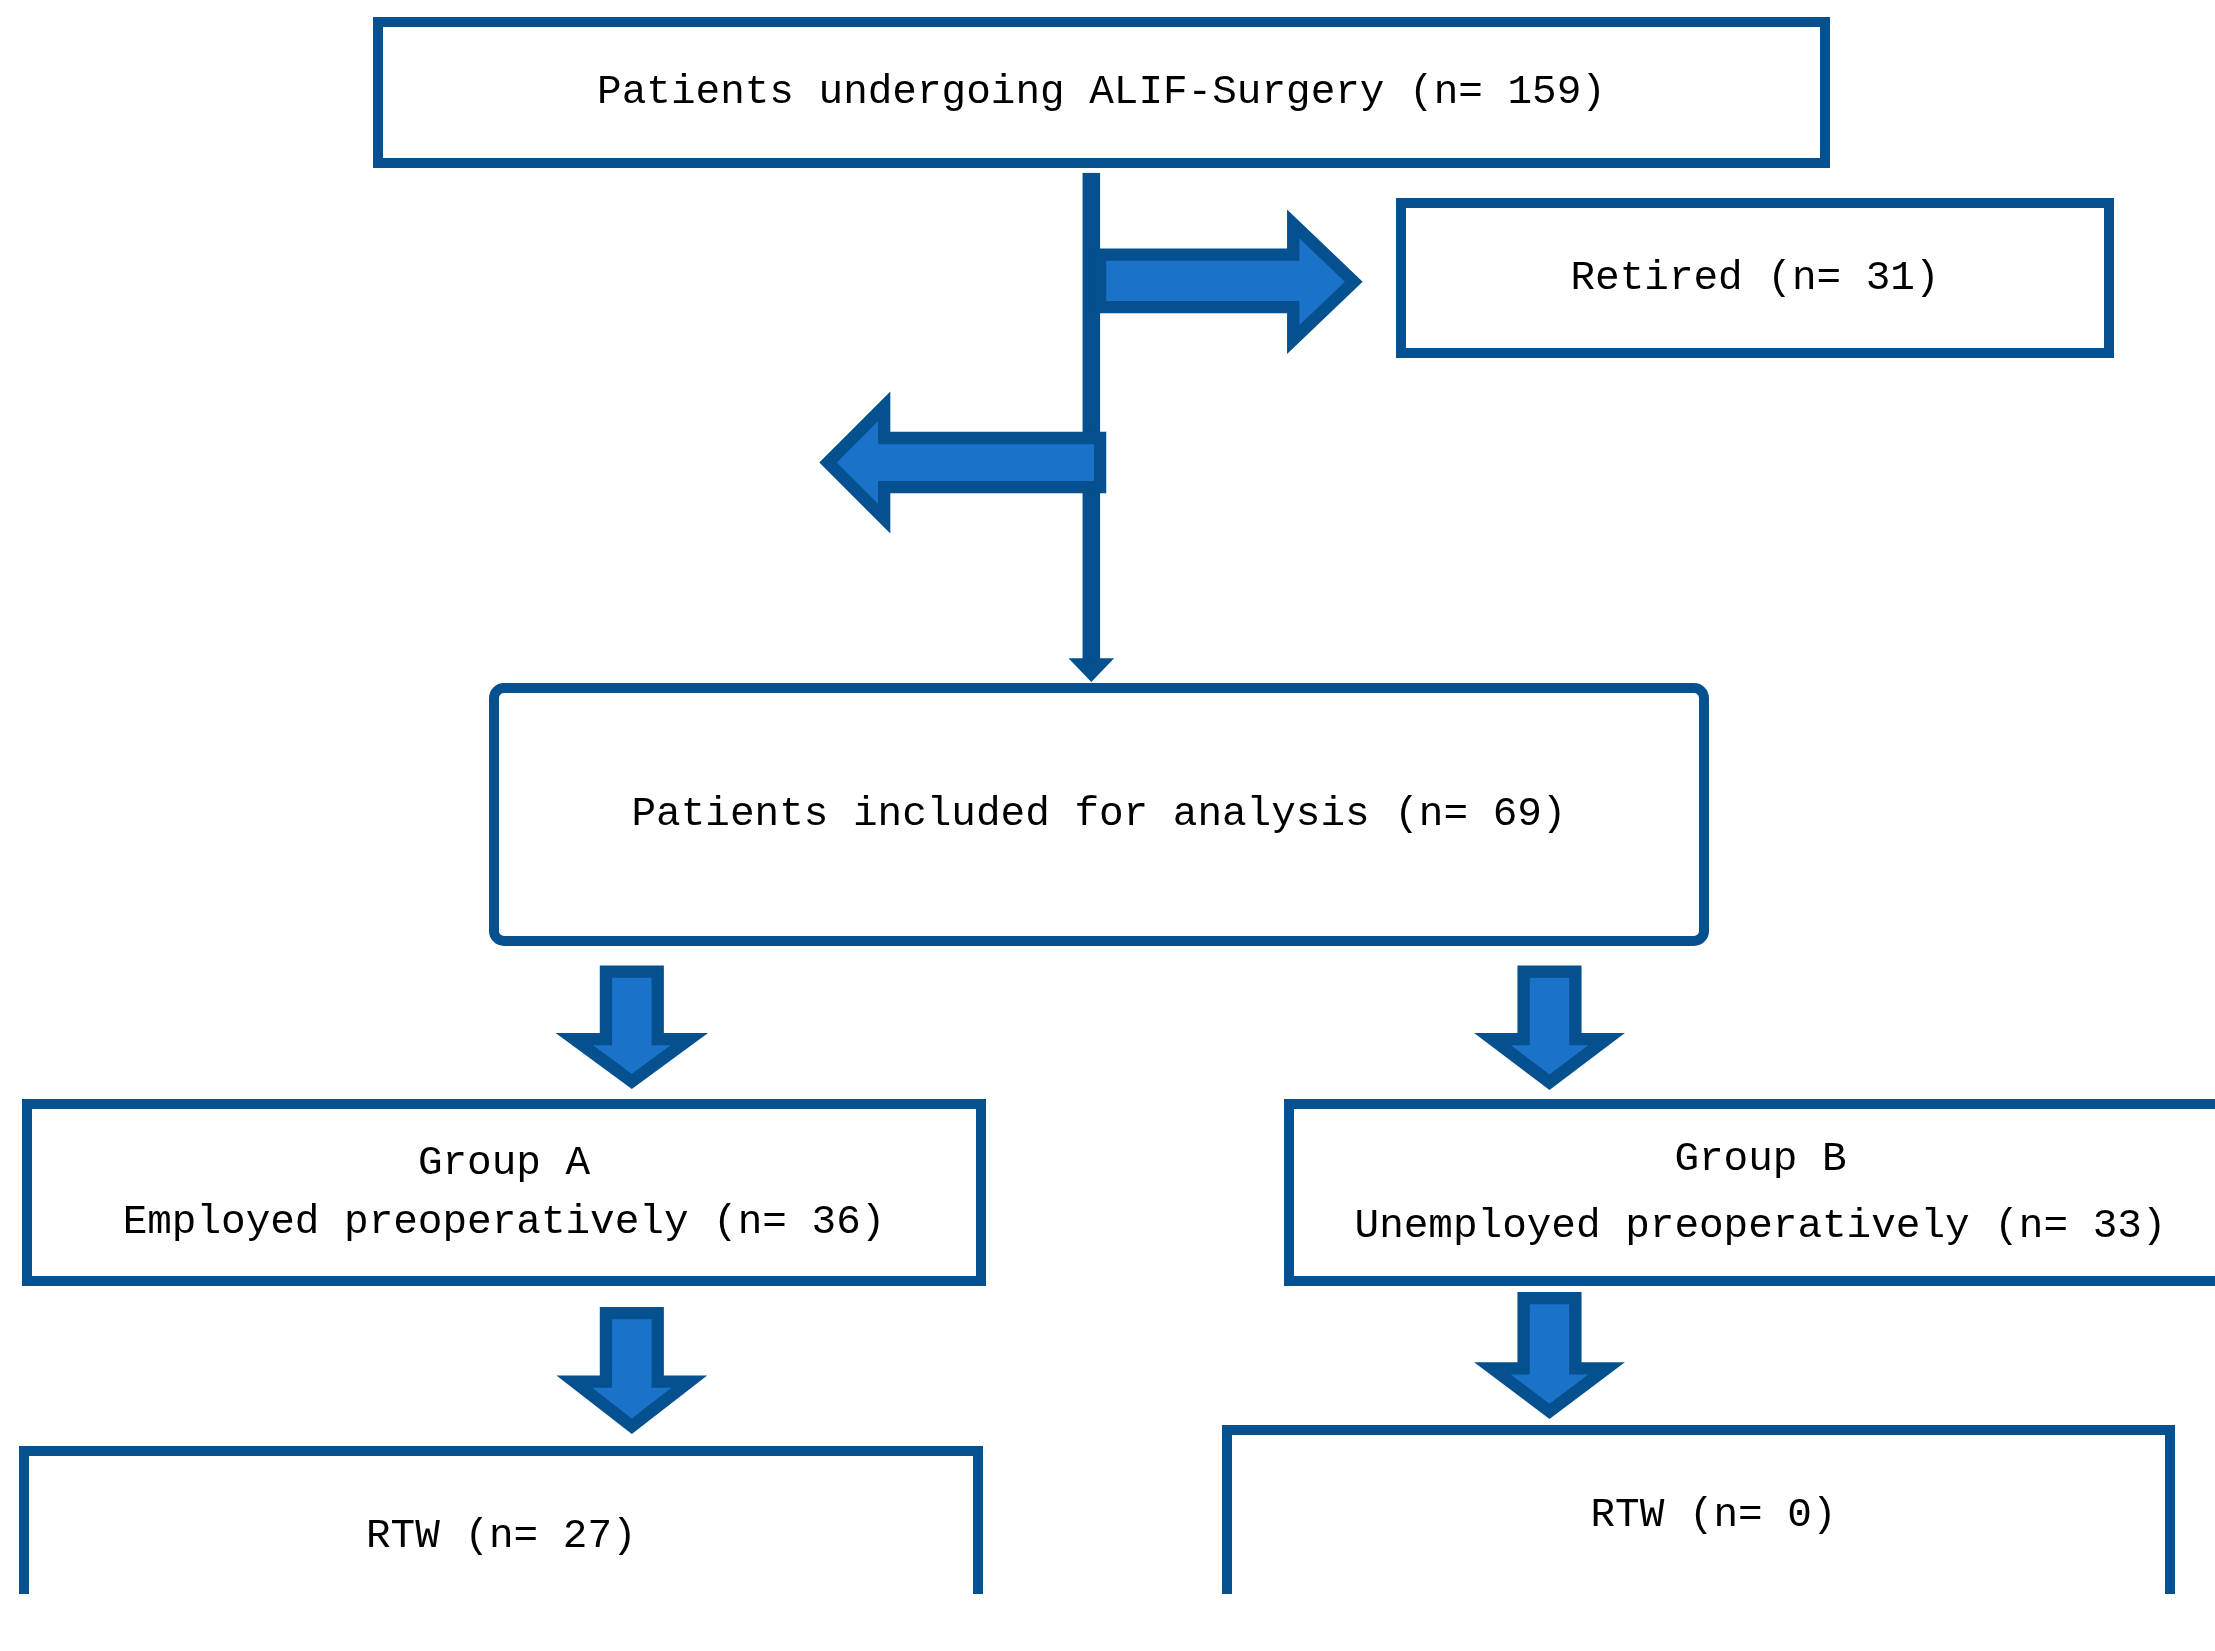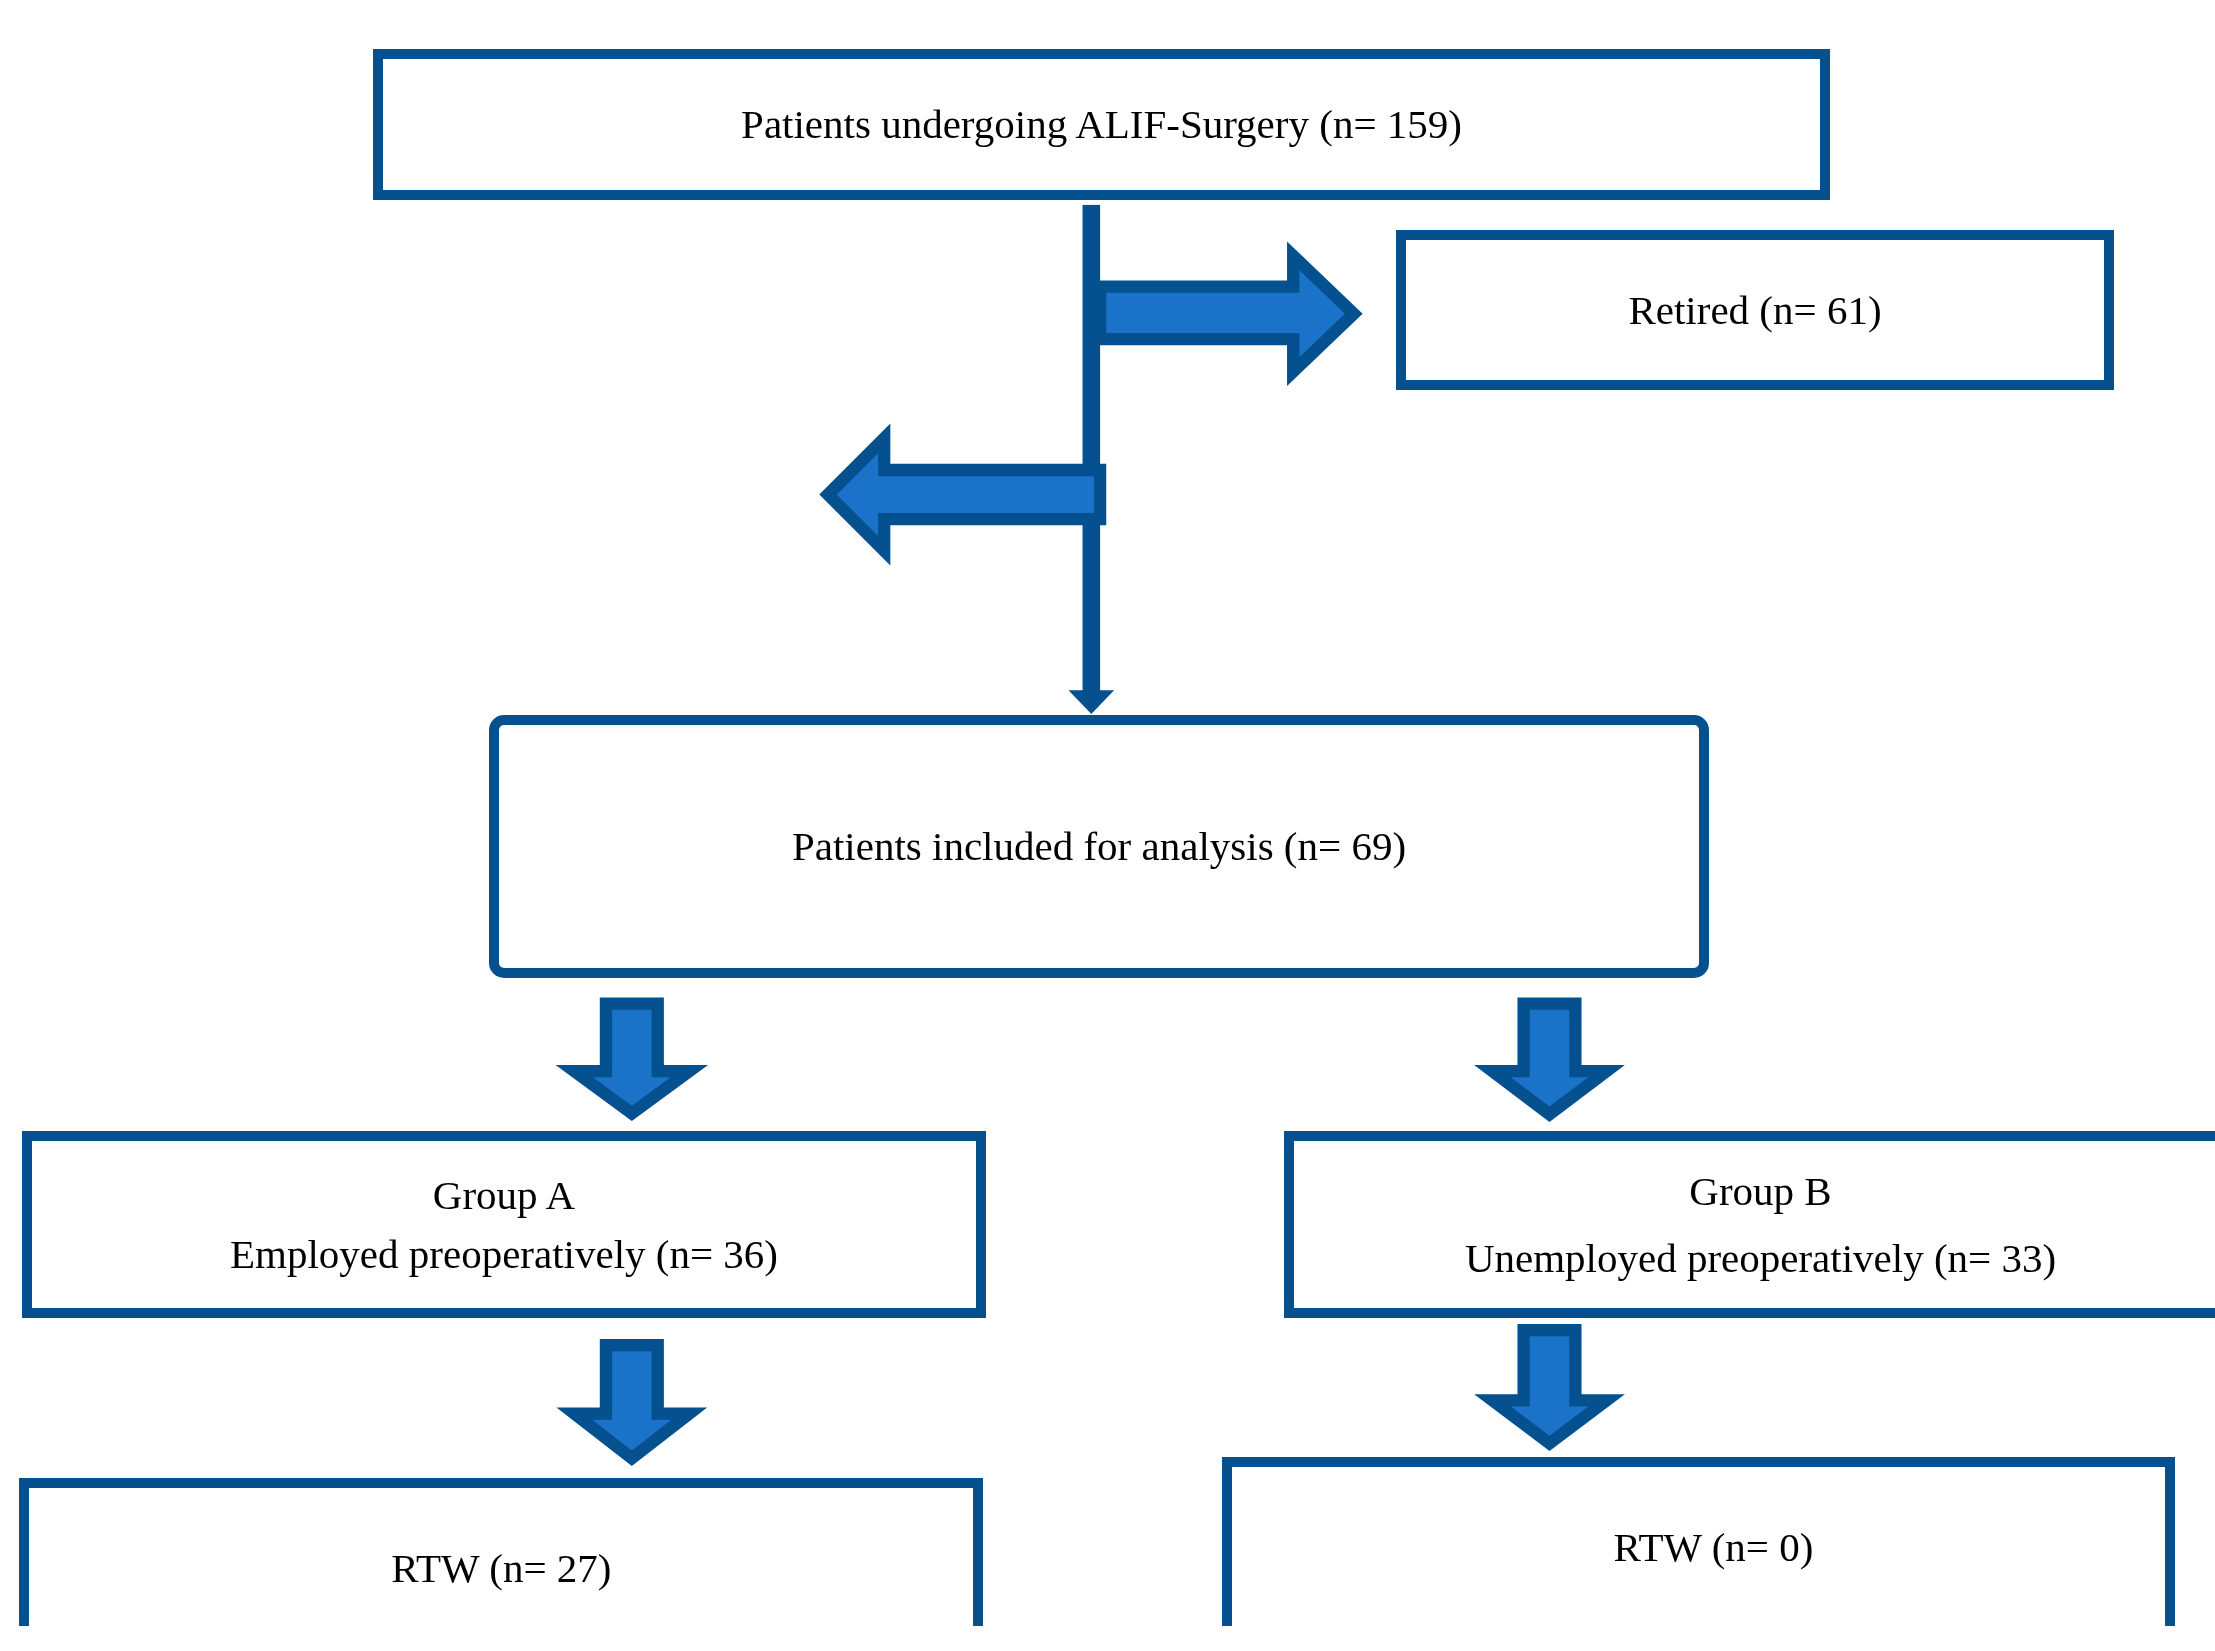--- a/index.html
+++ b/index.html
@@ -6,24 +6,23 @@
     --outline:#05508f;
     --arrow-fill:#1b72c9;
     --box-fill:#ffffff;
     --text:#000000;
   }
   html,body{margin:0;padding:0;background:#fff;}
   .canvas{
     position:relative;
     width:2216px;height:1594px;
     background:var(--box-fill);
-    font-family:Liberation Serif, serif;
+    font-family:Liberation Mono, monospace;
     color:var(--text);
     overflow:hidden;
-    margin-top:32px;
   }
   .connectors{
     position:absolute;left:0;top:0;width:2216px;height:1651px;
   }
   .conn-line{fill:var(--outline);}
   .block-arrow{
     fill:var(--arrow-fill);
     stroke:var(--outline);
     stroke-width:14;
     stroke-linejoin:miter;
@@ -87,21 +86,21 @@
     <g>
       <polygon class="block-arrow" points="1735.5,1479 1794.5,1479 1794.5,1559 1830,1559 1765,1608 1700,1559 1735.5,1559"></polygon>
     </g>
   </svg>
 
   <div class="node" id="node-surgery">
     <span>Patients undergoing ALIF-Surgery (n= 159)</span>
   </div>
 
   <div class="node" id="node-retired">
-    <span>Retired (n= 61)</span>
+    <span>Retired (n= 31)</span>
   </div>
 
 
   <div class="node" id="node-included">
     <span>Patients included for analysis (n= 69)</span>
   </div>
 
   <div class="node" id="node-group-a">
     <span>Group A</span>
     <span>Employed preoperatively (n= 36)</span>

